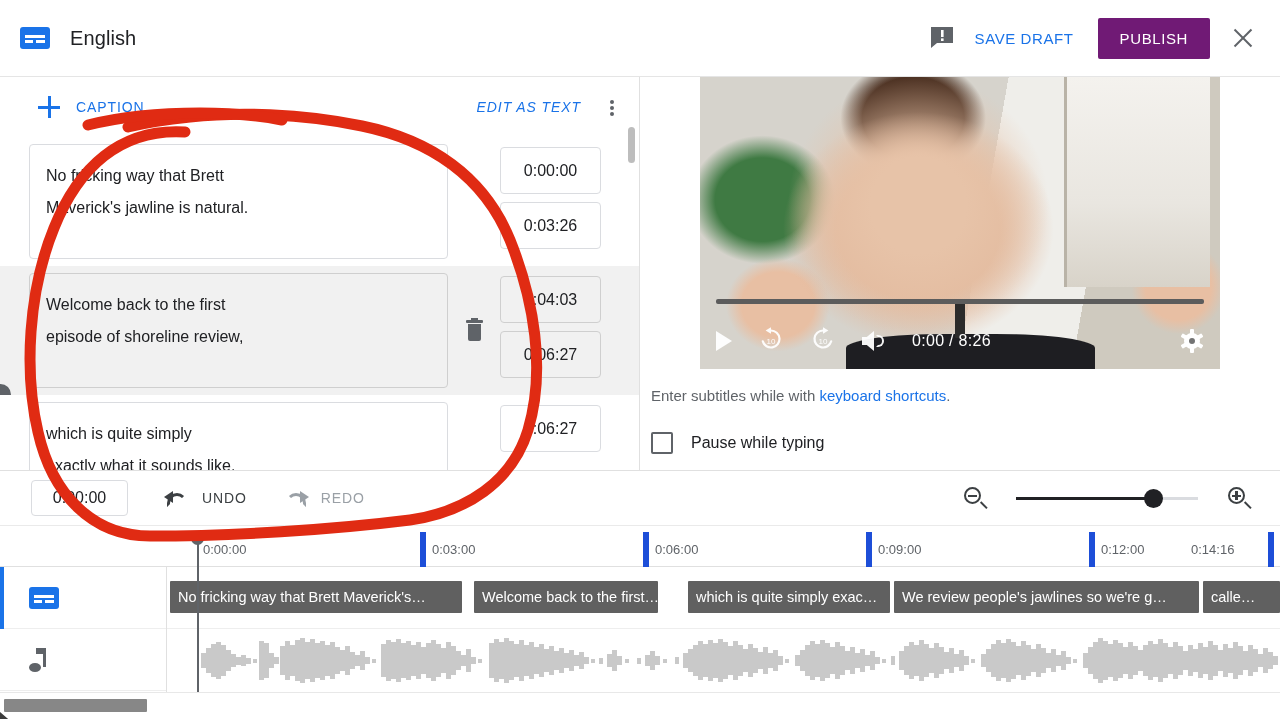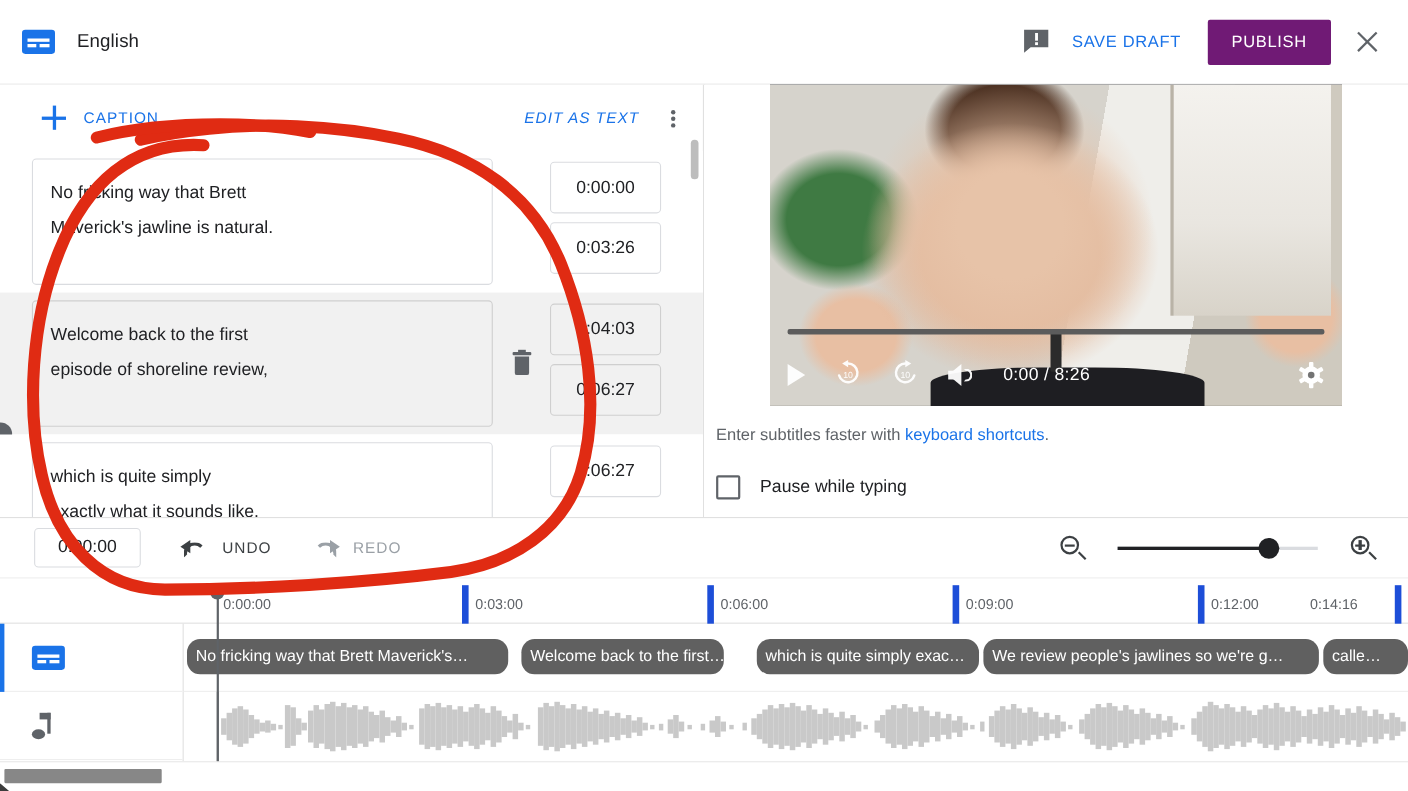--- a/index.html
+++ b/index.html
@@ -26,21 +26,21 @@
   }
   .cc-icon::after {
     content:""; position:absolute; left:16px; bottom:6px; width:9px; height:3px;
     background:#fff;
   }
   .cc-icon i {
     position:absolute; left:5px; bottom:11px; width:20px; height:3px; background:#fff;
     display:block;
   }
   .lang-label {
-    margin-left:20px; font-size:17px; color:#202124; letter-spacing:.1px;
+    margin-left:20px; font-size:20px; color:#202124; letter-spacing:.1px;
   }
   .header-spacer { flex:1 1 auto; }
   .feedback-icon {
     width:26px; height:24px; position:relative; margin-right:20px; cursor:pointer;
   }
   .save-draft {
     color:#1a73e8; font-size:15px; font-weight:500; letter-spacing:.6px;
     margin-right:24px; cursor:pointer; white-space:nowrap;
   }
   .publish-btn {
@@ -317,21 +317,21 @@
   .track-body {
     position:absolute; left:167px; top:41px; width:1113px; height:125px;
   }
   .cap-track {
     position:absolute; left:0; top:0; width:1113px; height:62px;
     border-bottom:1px solid #eee;
   }
   .cap-block {
     position:absolute; top:14px; height:32px; background:#606060;
     color:#fff; font-size:14.5px; line-height:32px; padding:0 8px;
-    white-space:nowrap; overflow:hidden; border-radius:12px; cursor:pointer;
+    white-space:nowrap; overflow:hidden; border-radius:1px; cursor:pointer;
   }
   .audio-track {
     position:absolute; left:0; top:62px; width:1113px; height:63px;
   }
   .playhead {
     position:absolute; left:197px; top:532px; width:2px; height:160px;
     background:#5f6368; z-index:6; pointer-events:none;
   }
   .playhead-knob {
     position:absolute; left:-6px; top:0; width:13px; height:13px; border-radius:50%;
@@ -492,21 +492,21 @@
         <div class="gear">
           <span class="tooth"></span>
             <span class="tooth b"></span>
             <span class="tooth c"></span>
           <span class="g-core"></span>
         </div>
       </div>
     </div>
 
     <div class="hint">
-      <span>Enter subtitles faster with </span><a>keyboard shortcuts</a><span>.</span>
+      <span>Enter subtitles while with </span><a>keyboard shortcuts</a><span>.</span>
     </div>
 
     <div class="pause-row">
       <div class="checkbox"></div>
       <div class="pause-label">Pause while typing</div>
     </div>
   </div>
 
   <div class="mid-toolbar">
     <div class="time-input">0:00:00</div>

